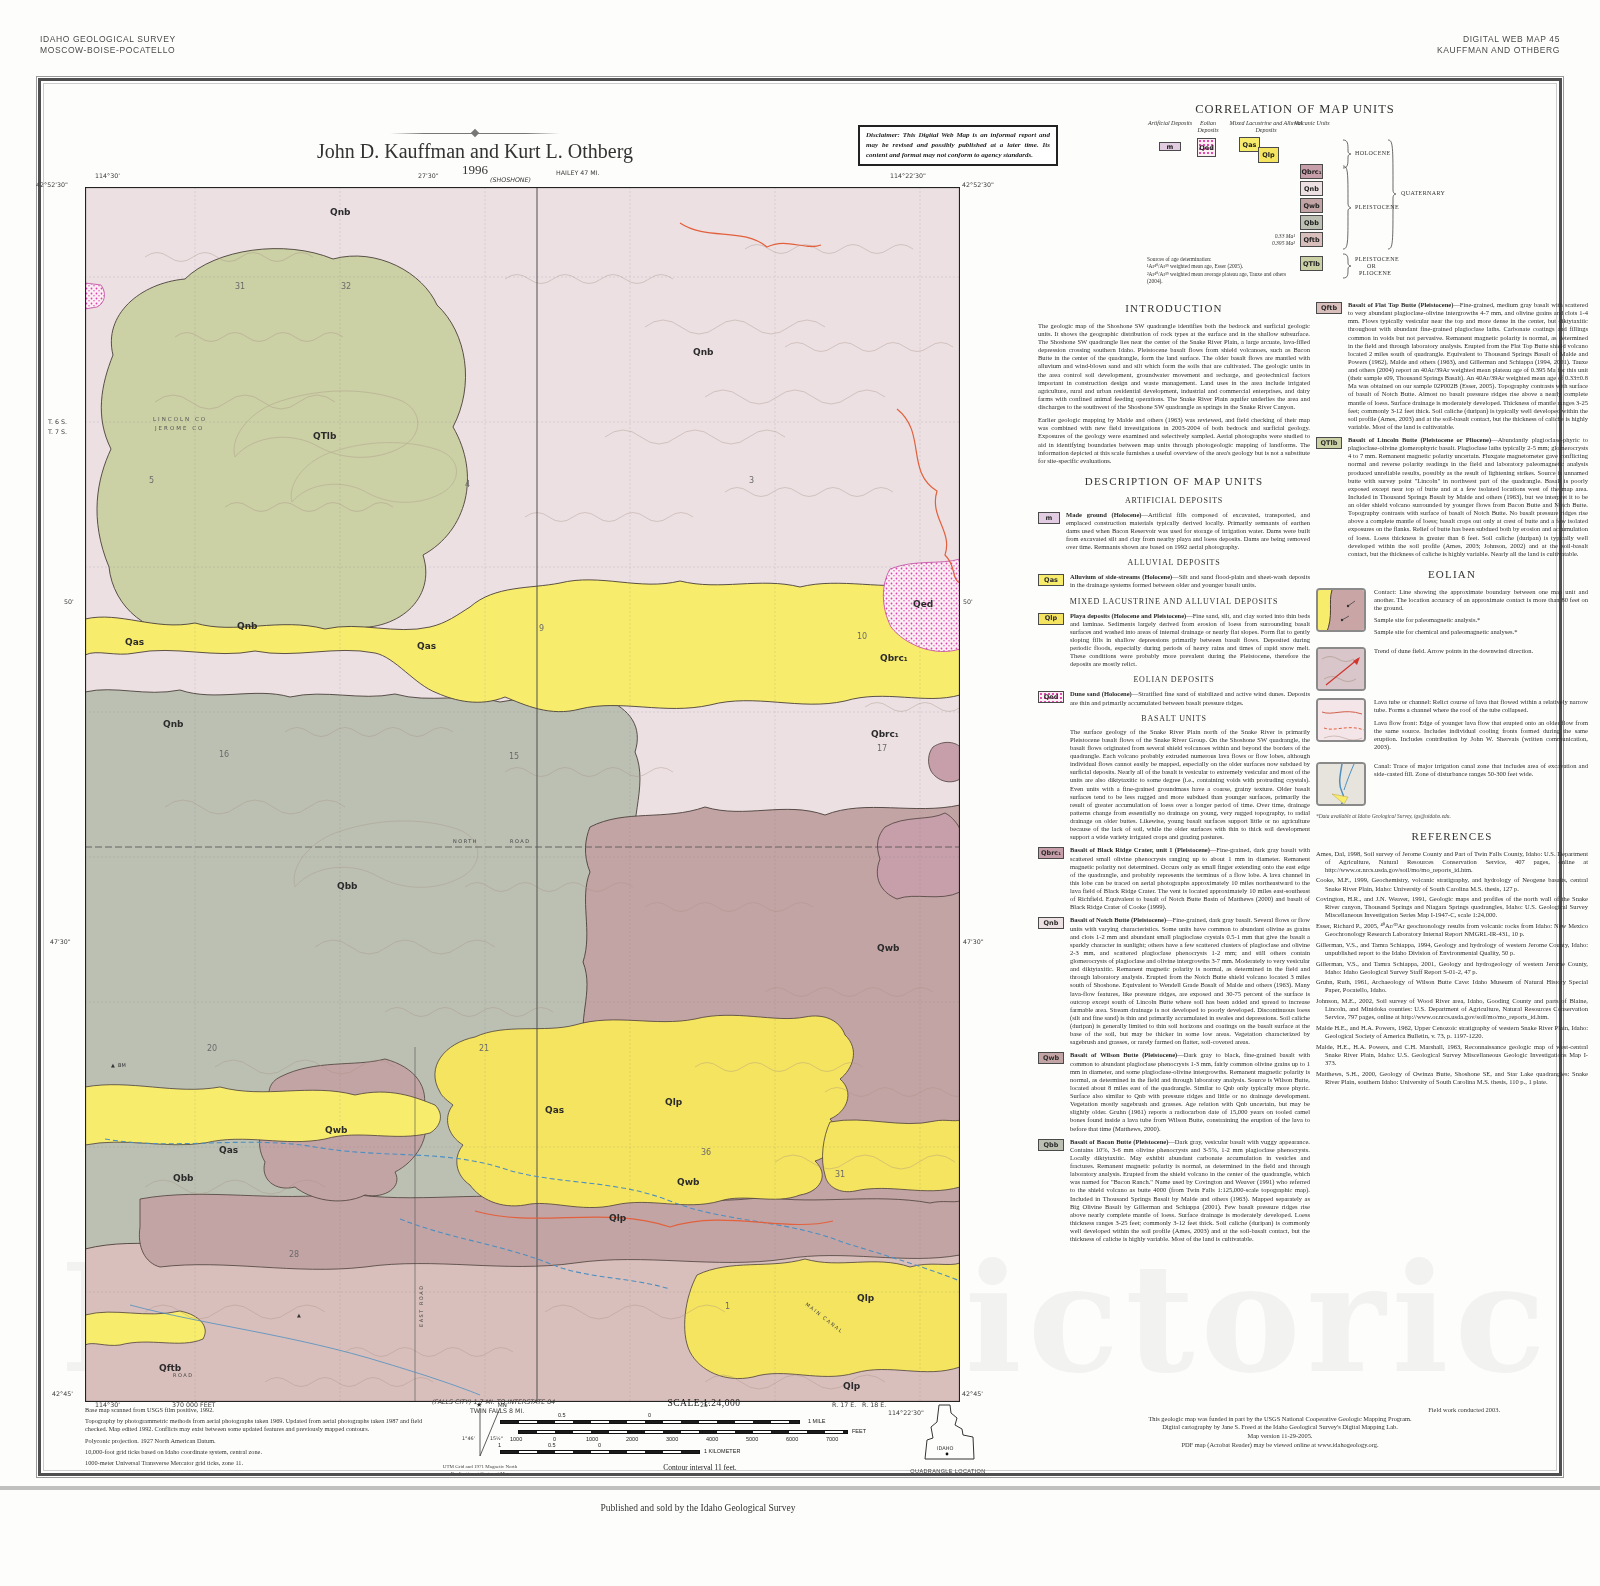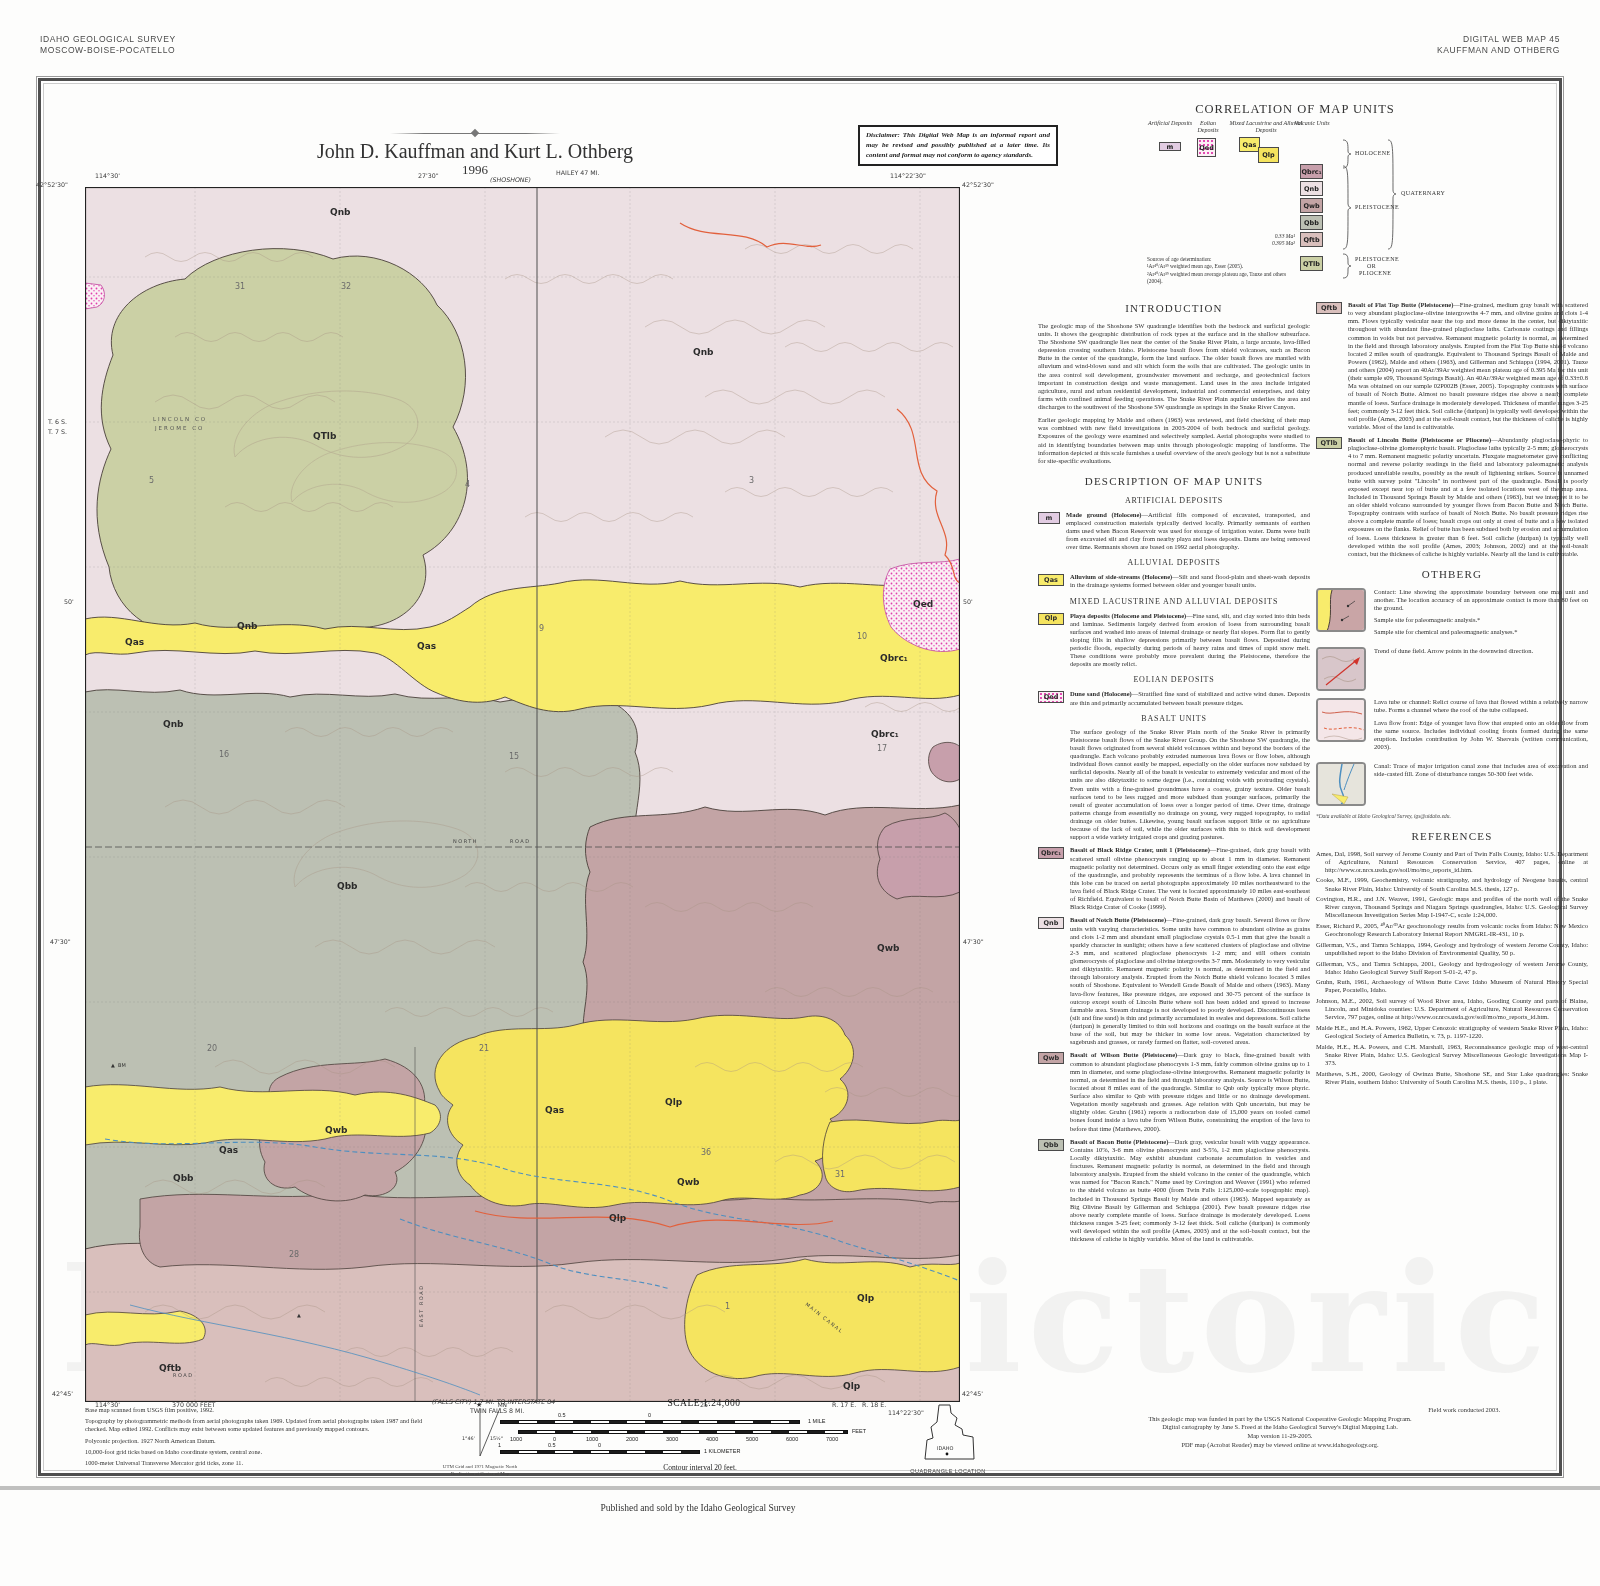--- a/index.html
+++ b/index.html
@@ -418,21 +418,21 @@
   <div class="txtcol colB">
     <div class="entry">
       <div class="chip u-qftb">Qftb</div>
       <div class="etext"><b>Basalt of Flat Top Butte (Pleistocene)</b><span>—Fine-grained, medium gray basalt with scattered to very abundant plagioclase-olivine intergrowths 4-7 mm, and olivine grains and clots 1-4 mm. Flows typically vesicular near the top and more dense in the center, but diktytaxitic throughout with abundant fine-grained plagioclase laths. Carbonate coatings and fillings common in voids but not pervasive. Remanent magnetic polarity is normal, as determined in the field and through laboratory analysis. Erupted from the Flat Top Butte shield volcano located 2 miles south of quadrangle. Equivalent to Thousand Springs Basalt of Malde and Powers (1962), Malde and others (1963), and Gillerman and Schiappa (1994, 2001). Tauxe and others (2004) report an 40Ar/39Ar weighted mean plateau age of 0.395 Ma for this unit (their sample s09, Thousand Springs Basalt). An 40Ar/39Ar weighted mean age of 0.33±0.8 Ma was obtained on our sample 02P002B (Esser, 2005). Topography contrasts with surface of basalt of Notch Butte. Almost no basalt pressure ridges rise above a nearly complete mantle of loess. Surface drainage is moderately developed. Thickness of mantle ranges 3-25 feet; commonly 3-12 feet thick. Soil caliche (duripan) is typically well developed within the soil profile (Ames, 2003) and at the soil-basalt contact, but the thickness of caliche is highly variable. Most of the land is cultivatable.</span></div>
     </div>
     <div class="entry">
       <div class="chip u-qtlb">QTlb</div>
       <div class="etext"><b>Basalt of Lincoln Butte (Pleistocene or Pliocene)</b><span>—Abundantly plagioclase-phyric to plagioclase-olivine glomerophyric basalt. Plagioclase laths typically 2-5 mm; glomerocrysts 4 to 7 mm. Remanent magnetic polarity uncertain. Fluxgate magnetometer gave conflicting normal and reverse polarity readings in the field and laboratory paleomagnetic analysis produced unreliable results, possibly as the result of lightening strikes. Source is unnamed butte with survey point "Lincoln" in northwest part of the quadrangle. Basalt is poorly exposed except near top of butte and at a few isolated locations west of the map area. Included in Thousand Springs Basalt by Malde and others (1963), but we interpret it to be an older shield volcano surrounded by younger flows from Bacon Butte and Notch Butte. Topography contrasts with surface of basalt of Notch Butte. No basalt pressure ridges rise above a complete mantle of loess; basalt crops out only at crest of butte and a few isolated exposures on the flanks. Relief of butte has been subdued both by erosion and accumulation of loess. Loess thickness is greater than 6 feet. Soil caliche (duripan) is typically well developed within the soil profile (Ames, 2003; Johnson, 2002) and at the soil-basalt contact, but the thickness of caliche is highly variable. Nearly all the land is cultivatable.</span></div>
     </div>
 
-    <div class="mhead">OTHBERG</div>
+    <div class="mhead">EOLIAN</div>
 
     <div class="symrow">
       <svg class="thumb" width="50" height="44">
         <rect width="50" height="44" fill="#C9A5A6"></rect>
         <path d="M0,0 L14,0 C10,12 16,26 8,44 L0,44 Z" fill="#F8EC6C"></path>
         <path d="M14,0 C10,12 16,26 8,44" stroke="#4A3F3A" stroke-width="1" fill="none"></path>
         <circle cx="30" cy="16" r="1.2" fill="#333"></circle>
           <line x1="30" y1="16" x2="37" y2="11" stroke="#333" stroke-width="0.7"></line>
         <circle cx="24" cy="30" r="1.2" fill="#333"></circle>
           <line x1="24" y1="30" x2="31" y2="26" stroke="#333" stroke-width="0.7"></line>
@@ -540,21 +540,21 @@
       <span class="bar-lab" style="left:326px; top:8px;">7000</span>
       <span class="bar-lab" style="left:352px; top:0;">FEET</span>
     </div>
     <div class="bar-row">
       <div class="bar" style="left:0; top:6px; width:200px;"></div>
       <span class="bar-lab" style="left:-2px; top:-2px;">1</span>
       <span class="bar-lab" style="left:48px; top:-2px;">0.5</span>
       <span class="bar-lab" style="left:98px; top:-2px;">0</span>
       <span class="bar-lab" style="left:204px; top:4px;">1 KILOMETER</span>
     </div>
-    <div class="contour-note">Contour interval 20 feet.</div>
+    <div class="contour-note">Contour interval 11 feet.</div>
   </div>
 
   <div class="loc">
     <svg width="62" height="60">
       <path d="M22,3 L33,3 L34,11 L40,16 L38,23 L45,27 L46,33 L56,35 L57,57 L8,57 L10,38 L16,36 L14,25 L20,20 Z" fill="none" stroke="#333" stroke-width="1"></path>
       <text x="20" y="48" font-size="5" fill="#333" font-family="DejaVu Sans, sans-serif">IDAHO</text>
       <circle cx="30" cy="52" r="1.4" fill="#111"></circle>
     </svg>
     <div class="loc-cap">QUADRANGLE LOCATION</div>
   </div>

